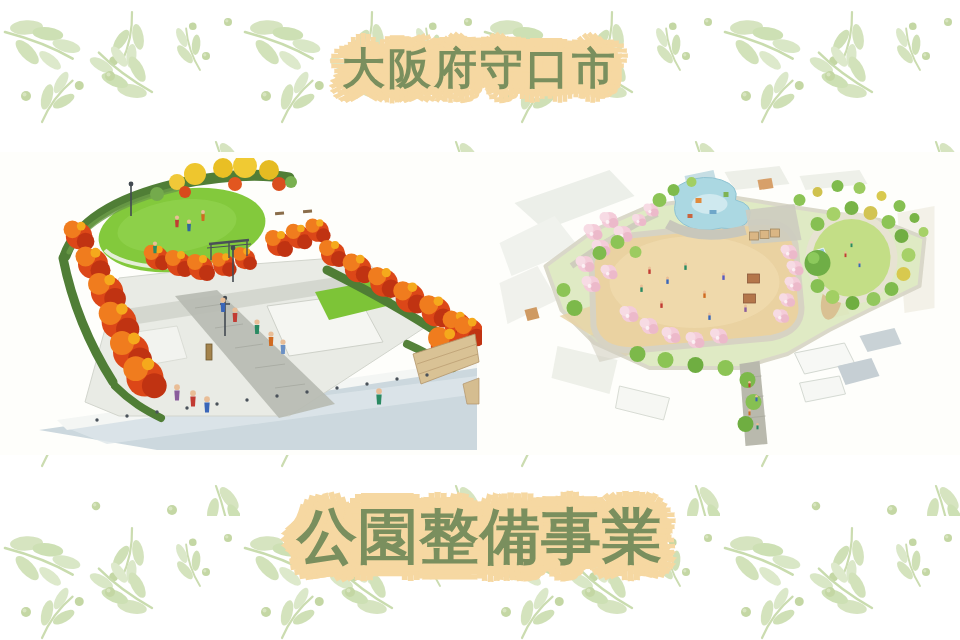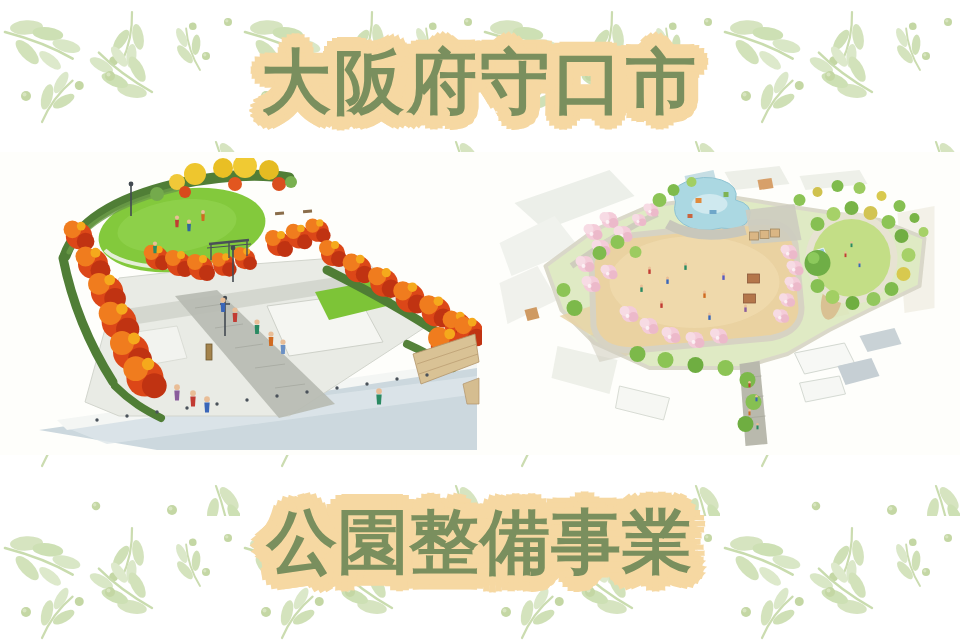--- a/index.html
+++ b/index.html
@@ -14,40 +14,41 @@
   .band{position:absolute;left:0;top:152px;width:960px;height:303px;background:var(--band-white);z-index:1;}
   .fig{position:absolute;top:6px;display:block;}
   .fig-left{left:22px;}
   .fig-right{left:496px;}
   .title{
     position:absolute;left:0;width:960px;text-align:center;z-index:2;
     color:var(--accent-green);font-weight:800;line-height:1.04;
     font-family:"DejaVu Sans","Liberation Sans",sans-serif;
   }
   .title-top{
-    top:46px;font-size:70px;letter-spacing:3px;
+    top:46px;font-size:43px;letter-spacing:3px;
     text-shadow:
       14px 0 var(--highlight-peach),13px 5px var(--highlight-peach),10px 10px var(--highlight-peach),5px 13px var(--highlight-peach),
       0 14px var(--highlight-peach),-5px 13px var(--highlight-peach),-10px 10px var(--highlight-peach),-13px 5px var(--highlight-peach),
       -14px 0 var(--highlight-peach),-13px -5px var(--highlight-peach),-10px -10px var(--highlight-peach),-5px -13px var(--highlight-peach),
       0 -14px var(--highlight-peach),5px -13px var(--highlight-peach),10px -10px var(--highlight-peach),13px -5px var(--highlight-peach),
       8px 0 var(--highlight-peach),6px 6px var(--highlight-peach),0 8px var(--highlight-peach),-6px 6px var(--highlight-peach),
       -8px 0 var(--highlight-peach),-6px -6px var(--highlight-peach),0 -8px var(--highlight-peach),6px -6px var(--highlight-peach),
       4px 0 var(--highlight-peach),0 4px var(--highlight-peach),-4px 0 var(--highlight-peach),0 -4px var(--highlight-peach);
   }
   .title-bottom{
-    top:506px;font-size:70px;letter-spacing:1px;
+    top:506px;font-size:60px;letter-spacing:1px;
     text-shadow:
       16px 0 var(--highlight-peach),15px 6px var(--highlight-peach),11px 11px var(--highlight-peach),6px 15px var(--highlight-peach),
       0 16px var(--highlight-peach),-6px 15px var(--highlight-peach),-11px 11px var(--highlight-peach),-15px 6px var(--highlight-peach),
       -16px 0 var(--highlight-peach),-15px -6px var(--highlight-peach),-11px -11px var(--highlight-peach),-6px -15px var(--highlight-peach),
       0 -16px var(--highlight-peach),6px -15px var(--highlight-peach),11px -11px var(--highlight-peach),15px -6px var(--highlight-peach),
       9px 0 var(--highlight-peach),6px 6px var(--highlight-peach),0 9px var(--highlight-peach),-6px 6px var(--highlight-peach),
       -9px 0 var(--highlight-peach),-6px -6px var(--highlight-peach),0 -9px var(--highlight-peach),6px -6px var(--highlight-peach),
       4px 0 var(--highlight-peach),0 4px var(--highlight-peach),-4px 0 var(--highlight-peach),0 -4px var(--highlight-peach);
+    font-family: Liberation Serif, serif;
   }
 </style>
 </head>
 <body>
 
 <div class="page">
 
   <svg class="bg-pattern" width="960" height="640" viewBox="0 0 960 640" xmlns="http://www.w3.org/2000/svg">
     <defs>
       <g id="sprigA">

